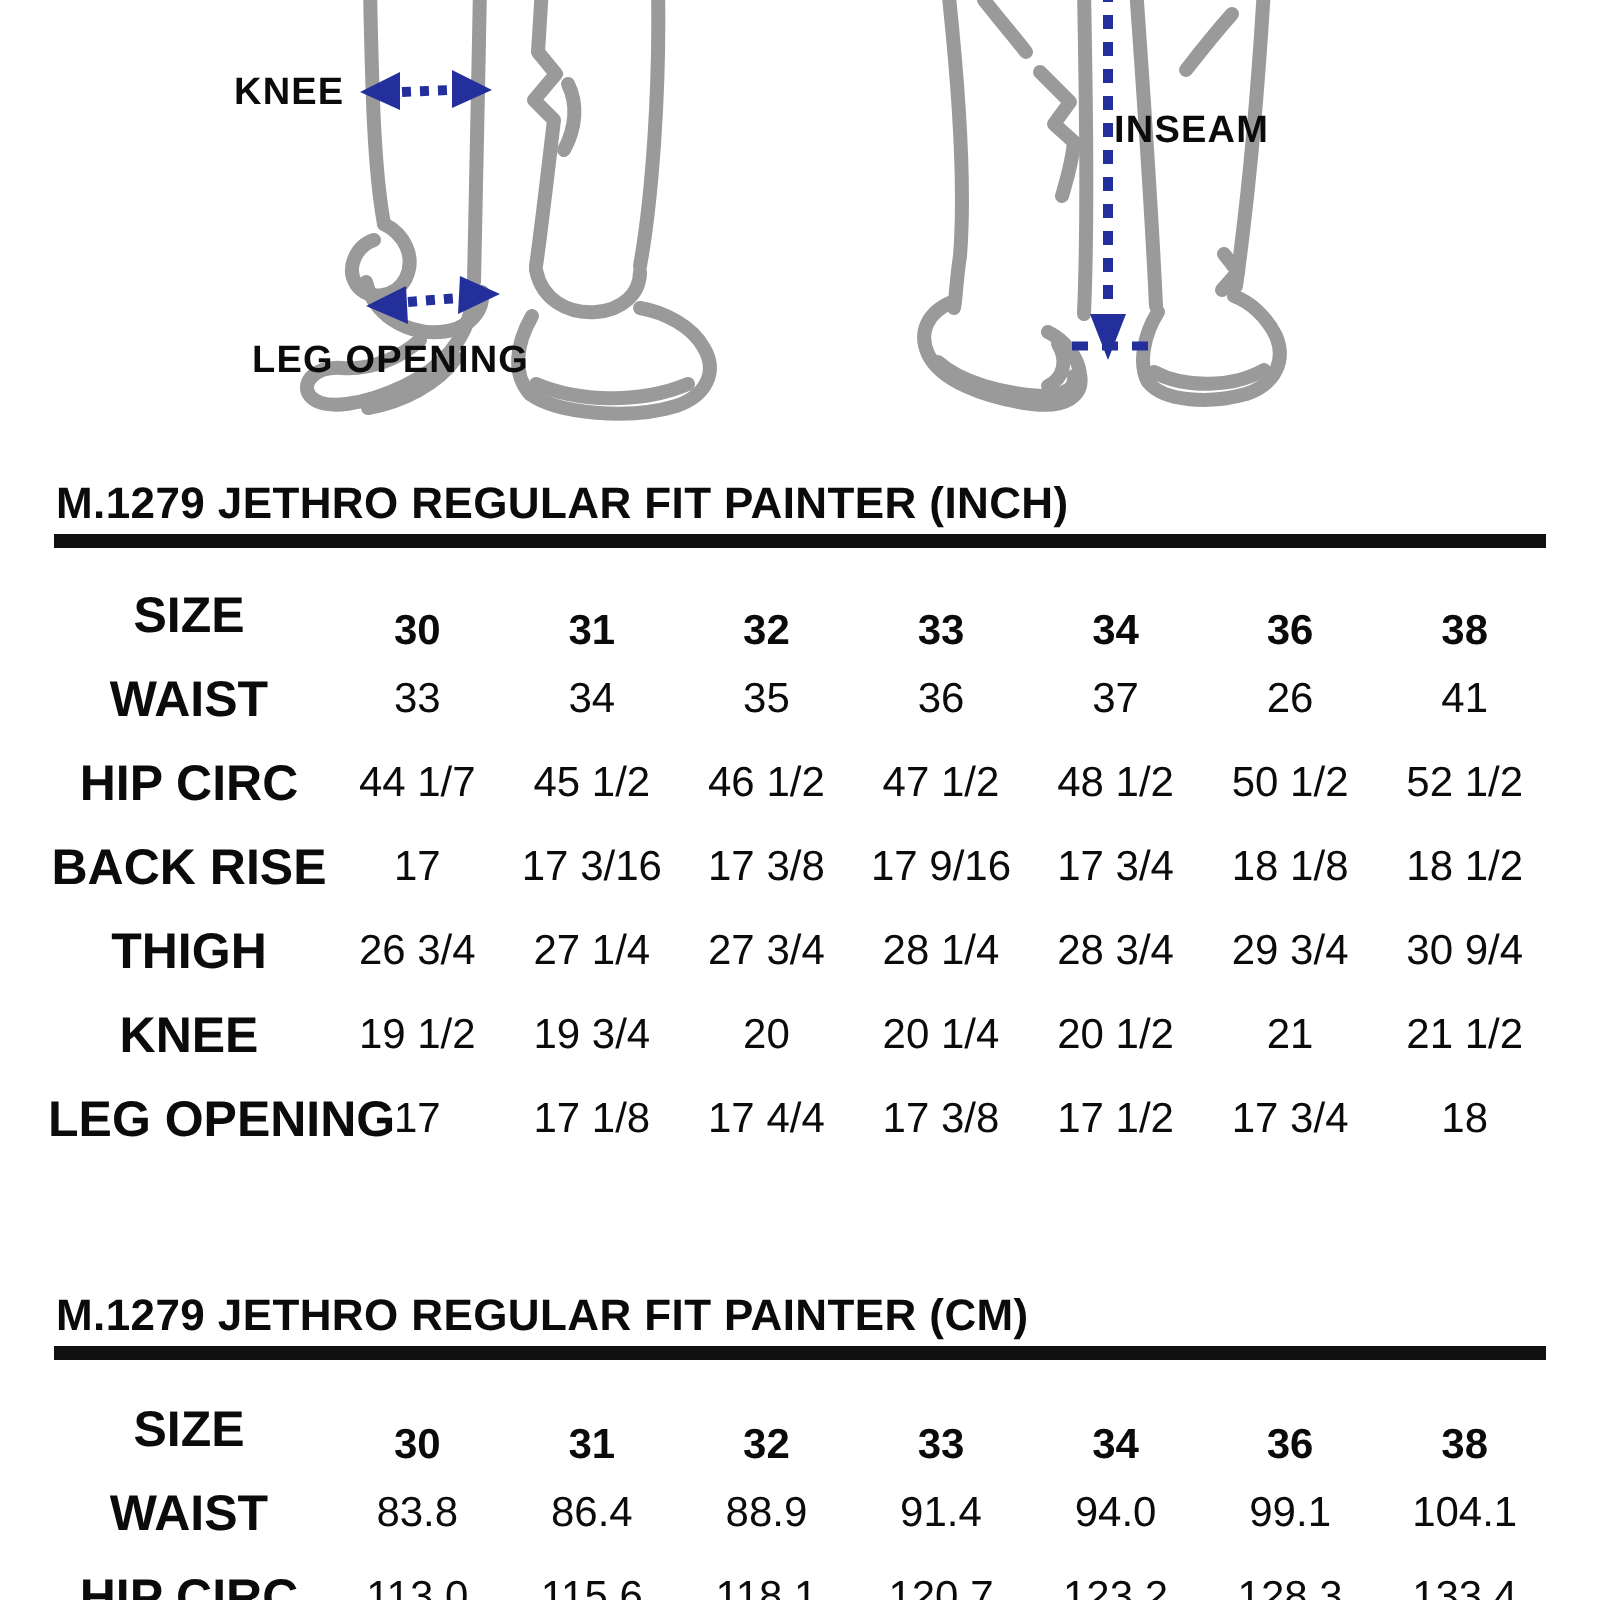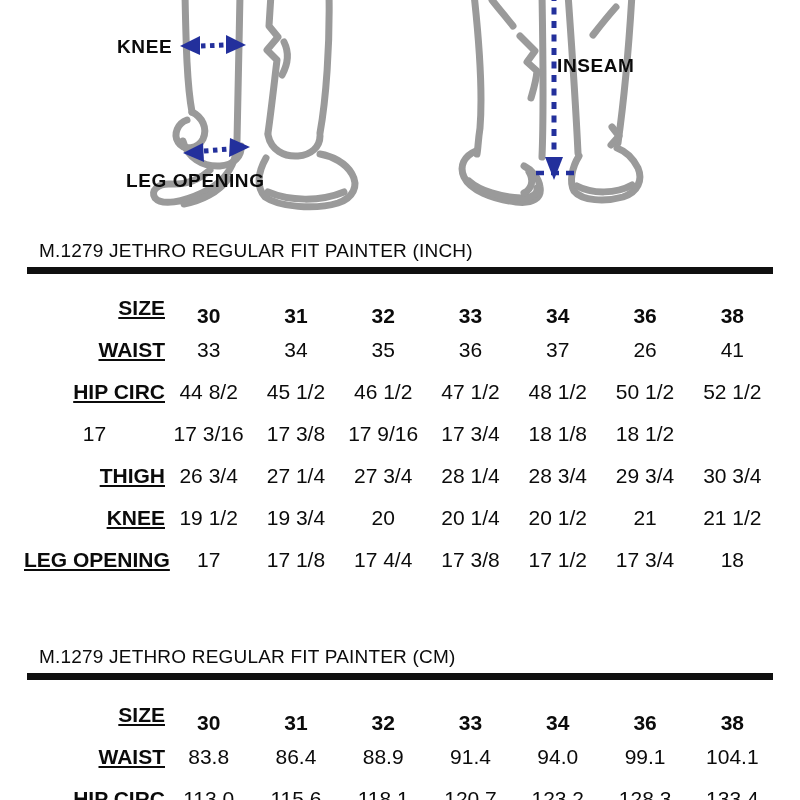--- a/index.html
+++ b/index.html
@@ -14,33 +14,33 @@
   .arrow-fill { fill:var(--arrow,#23309c); }
   .arrow-line { stroke:var(--arrow,#23309c); fill:none; }
   .diagram-label {
     position:absolute; font-weight:bold; font-size:19px; line-height:1;
     letter-spacing:0.6px; white-space:nowrap; color:#0b0b0b;
   }
   #label-knee { top:37px; left:117px; }
   #label-leg-opening { top:171px; left:126px; }
   #label-inseam { top:56px; left:557px; }
   .section-title {
-    position:absolute; left:28px; font-size:19px; font-weight:normal;
-    letter-spacing:0.2px; white-space:nowrap; line-height:1;margin-left:11px;
+    position:absolute; left:28px; font-size:22px; font-weight:bold;
+    letter-spacing:0.2px; white-space:nowrap; line-height:1;
   }
   #inch-title { top:241px; }
   #cm-title { top:647px; }
   .rule { position:absolute; left:27px; width:746px; height:7px; background:#101010; }
   #inch-rule { top:267px; }
   #cm-rule { top:673px; }
   .size-table { position:absolute; left:24px; width:752px; }
   #inch-table { top:287px; }
   #cm-table { top:694px; }
   .t-row { display:grid; grid-template-columns:141px repeat(7,1fr); height:42px; align-items:center; }
-  .t-label { font-weight:bold; font-size:21px; text-align:right; white-space:nowrap;text-decoration:underline; }
+  .t-label { font-weight:bold; font-size:25px; text-align:center; white-space:nowrap; }
   .t-val { font-size:21px; font-weight:normal; text-align:center; white-space:nowrap; }
   .header-row .t-val { font-weight:bold;margin-top:16px; }
 </style>
 </head>
 <body>
 
 <div class="figure">
   <svg width="800" height="228" viewBox="0 0 800 228">
     <g>
       <path class="leg-path" d="M 185,-6 C 186,45 187,85 192,112"></path>
@@ -110,46 +110,47 @@
       <div class="t-val">33</div>
       <div class="t-val">34</div>
       <div class="t-val">35</div>
       <div class="t-val">36</div>
       <div class="t-val">37</div>
       <div class="t-val">26</div>
       <div class="t-val">41</div>
     </div>
     <div class="t-row">
       <div class="t-label">HIP CIRC</div>
-      <div class="t-val">44 8/2</div>
+      <div class="t-val">44 1/7</div>
       <div class="t-val">45 1/2</div>
       <div class="t-val">46 1/2</div>
       <div class="t-val">47 1/2</div>
       <div class="t-val">48 1/2</div>
       <div class="t-val">50 1/2</div>
       <div class="t-val">52 1/2</div>
     </div>
     <div class="t-row">
+      <div class="t-label">BACK RISE</div>
       <div class="t-val">17</div>
       <div class="t-val">17 3/16</div>
       <div class="t-val">17 3/8</div>
       <div class="t-val">17 9/16</div>
       <div class="t-val">17 3/4</div>
       <div class="t-val">18 1/8</div>
       <div class="t-val">18 1/2</div>
     </div>
     <div class="t-row">
       <div class="t-label">THIGH</div>
       <div class="t-val">26 3/4</div>
       <div class="t-val">27 1/4</div>
       <div class="t-val">27 3/4</div>
       <div class="t-val">28 1/4</div>
       <div class="t-val">28 3/4</div>
       <div class="t-val">29 3/4</div>
-      <div class="t-val">30 3/4</div>
+      <div class="t-val">30 9/4</div>
     </div>
     <div class="t-row">
       <div class="t-label">KNEE</div>
       <div class="t-val">19 1/2</div>
       <div class="t-val">19 3/4</div>
       <div class="t-val">20</div>
       <div class="t-val">20 1/4</div>
       <div class="t-val">20 1/2</div>
       <div class="t-val">21</div>
       <div class="t-val">21 1/2</div>

